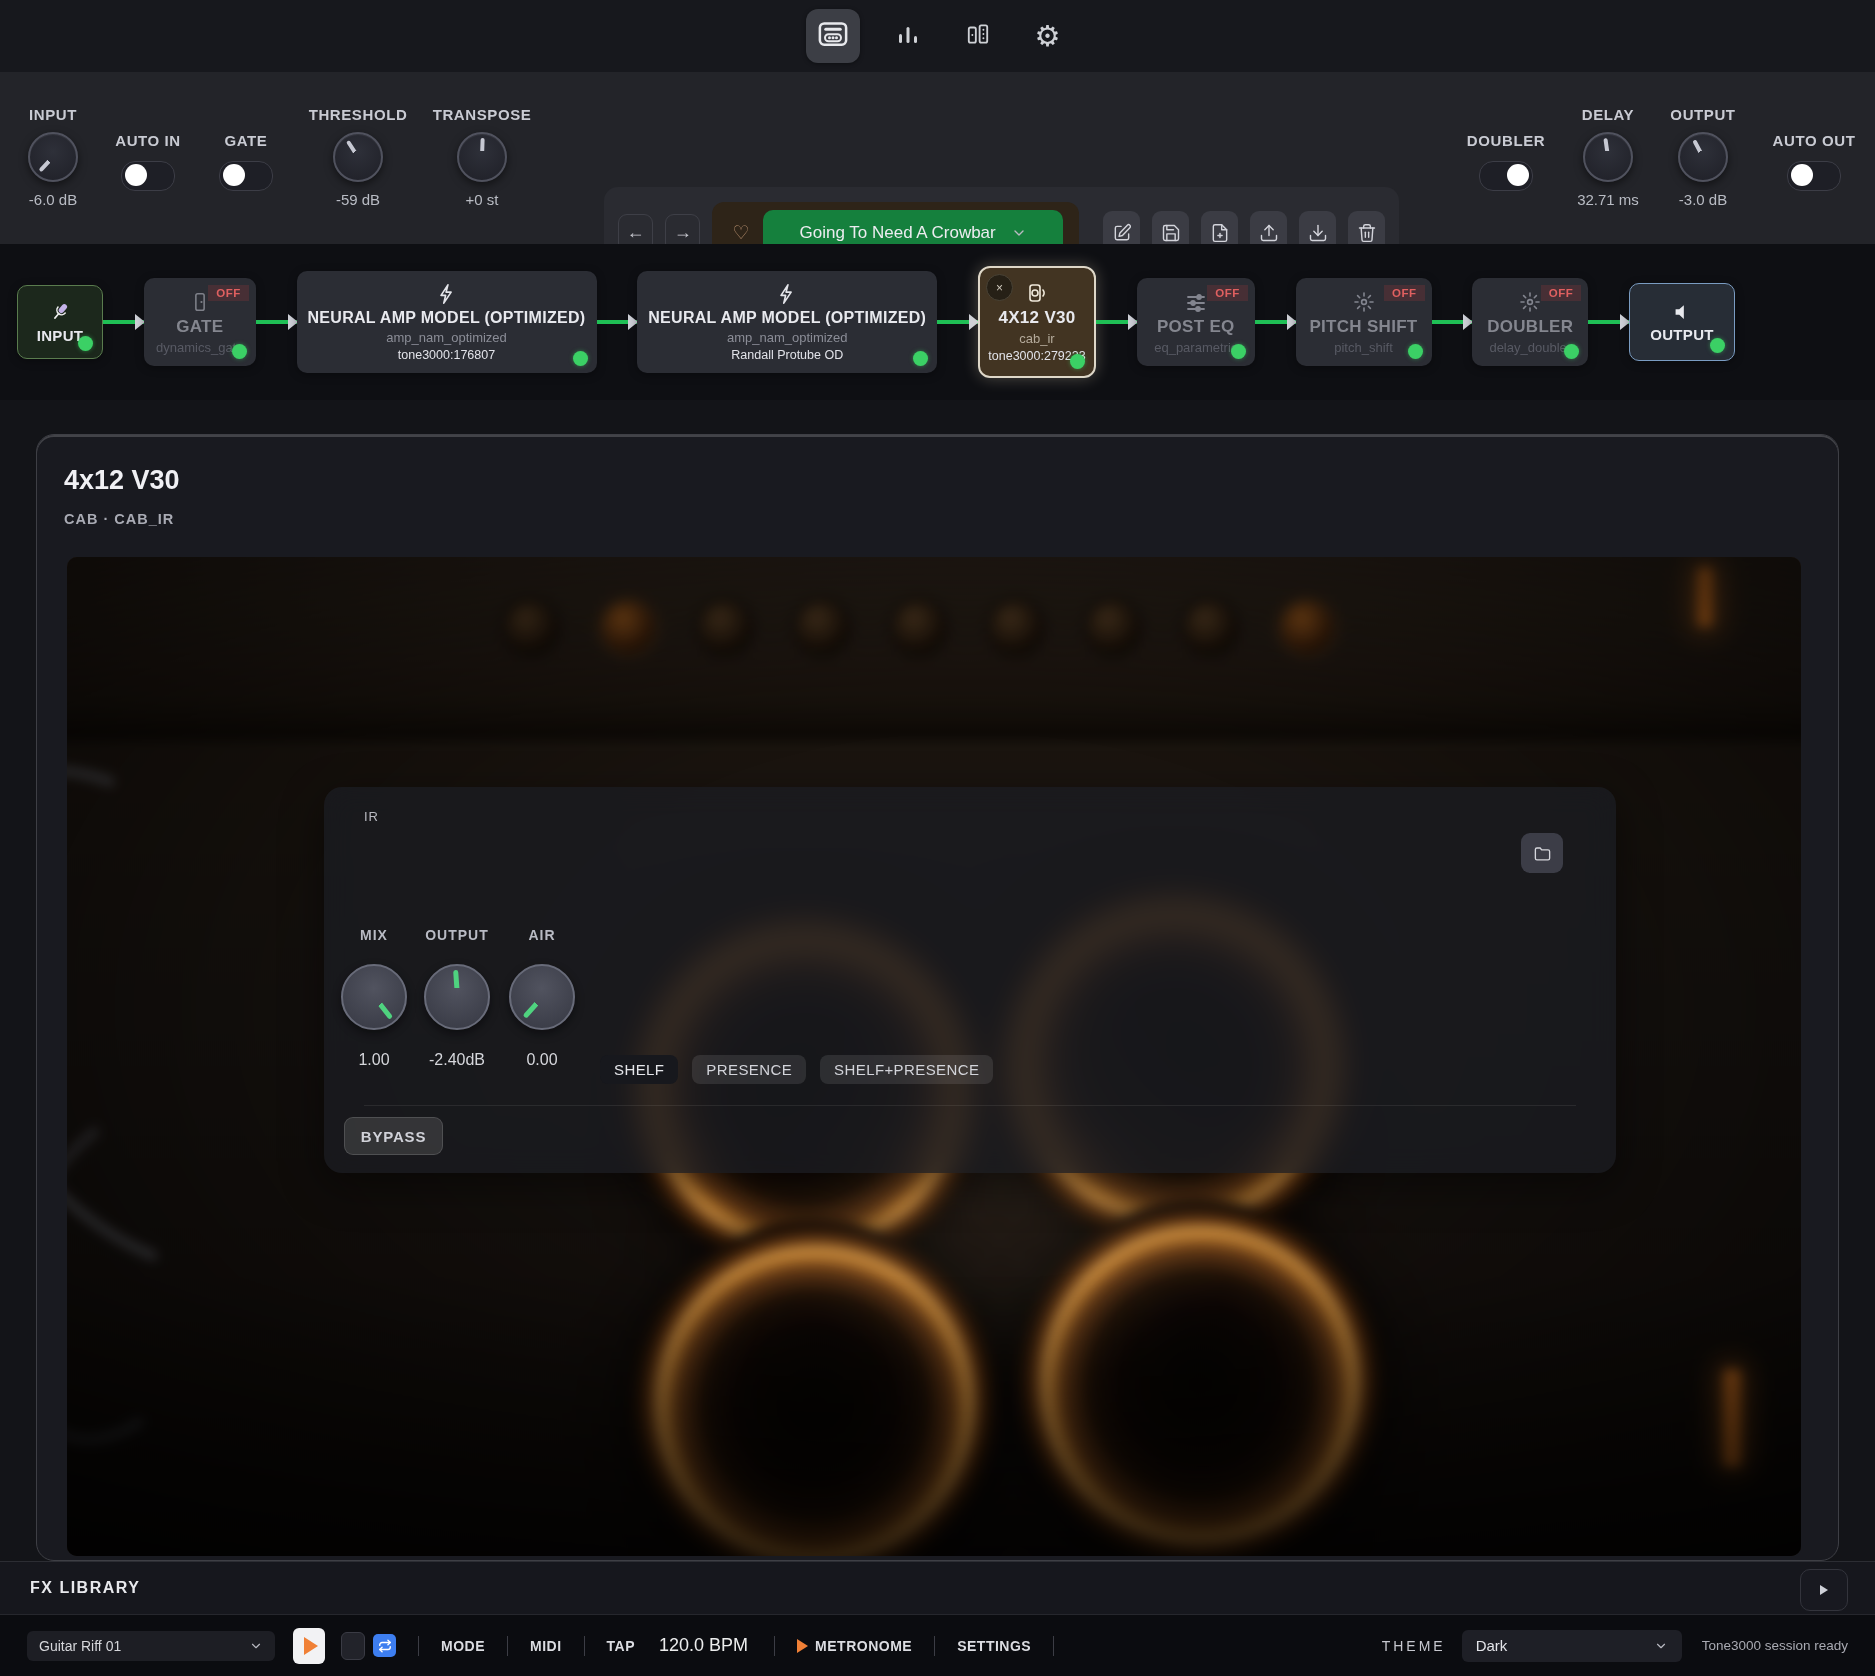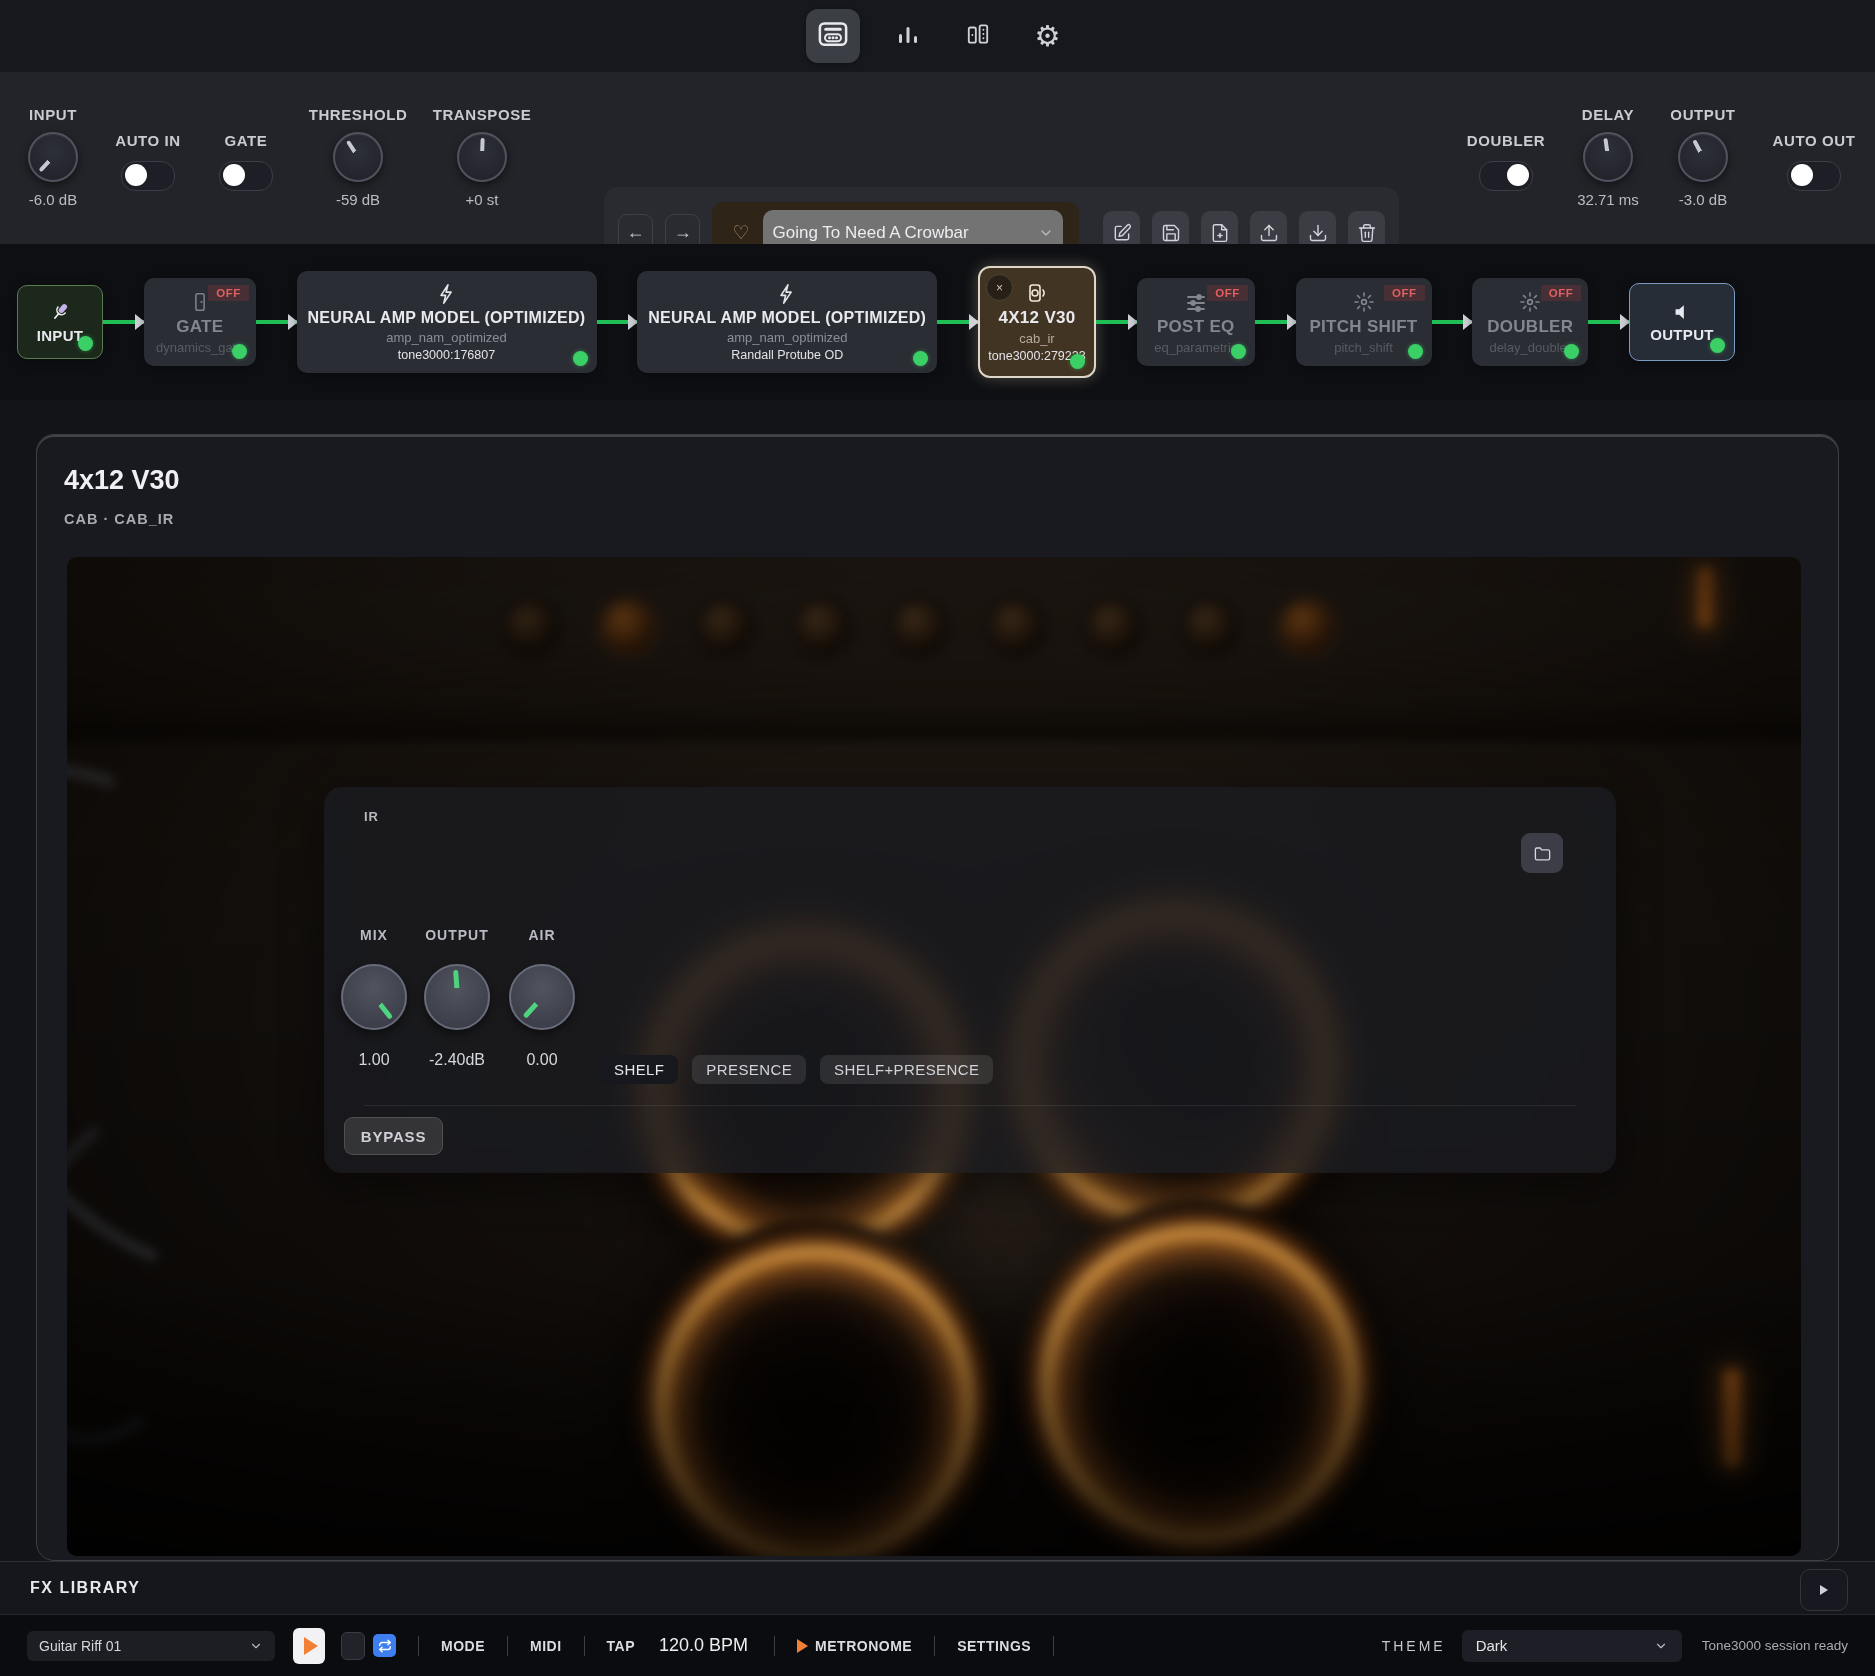--- a/index.html
+++ b/index.html
@@ -19,21 +19,21 @@
   .knob{position:relative;width:46px;height:46px;border-radius:50%;background:radial-gradient(circle at 50% 38%,#2e3039,#22232b 78%);border:2px solid #50525e;box-shadow:0 3px 8px rgba(0,0,0,.5), inset 0 1px 1px rgba(255,255,255,.07);}
   .knob .needle{position:absolute;left:50%;bottom:50%;width:4px;margin-left:-2px;height:19px;transform-origin:50% 100%;border-radius:2px;background:linear-gradient(180deg,#c6c8d2 0 68%,transparent 68%);}
   .toggle{position:relative;width:52px;height:28px;border-radius:14px;background:#1e1f26;border:1px solid #3c3d46;}
   .toggle .thumb{position:absolute;top:2px;left:3px;width:22px;height:22px;border-radius:50%;background:#ffffff;}
   .toggle.on .thumb{left:auto;right:3px;}
 
   .presetbar{position:absolute;left:604px;top:115px;width:795px;height:91px;background:#2a2b31;border-radius:14px;display:flex;align-items:center;padding:0 14px;box-sizing:border-box;gap:12px;}
   .navbtn{width:36px;height:36px;border-radius:9px;border:1px solid #3e3f47;background:transparent;display:flex;align-items:center;justify-content:center;color:#c9cad1;font-size:18px;}
   .presetwrap{display:flex;align-items:center;gap:14px;background:#2e2418;border-radius:12px;padding:8px 16px 8px 20px;}
   .hearticon{color:#b08a6a;font-size:19px;}
-  .presetselect{width:300px;height:46px;background:#737373;border-radius:10px;display:flex;align-items:center;justify-content:space-between;padding:0 9px;box-sizing:border-box;}
+  .presetselect{width:300px;height:46px;background:#15803d;border-radius:10px;display:flex;align-items:center;justify-content:space-between;padding:0 36px;box-sizing:border-box;}
   .presetname{font-size:17px;color:#ececf0;white-space:nowrap;}
   .spacer{flex:1;}
   .actbtn{width:40px;height:44px;border-radius:9px;background:#3b3c44;display:flex;align-items:center;justify-content:center;}
   .actbtn svg{stroke:#d3d4db;fill:none;stroke-width:1.7;stroke-linecap:round;stroke-linejoin:round;}
 
   
   .chainbar{position:absolute;left:0;top:244px;width:1875px;height:156px;background:#0e0f13;display:flex;align-items:center;padding:0 140px 0 17px;box-sizing:border-box;}
   .conn{flex:1;min-width:26px;height:4px;background:#1fbf55;position:relative;}
   .conn .ahead{position:absolute;right:-1px;top:-6px;width:0;height:0;border-top:8px solid transparent;border-bottom:8px solid transparent;border-left:10px solid #cfd1d8;}
   .node{position:relative;background:#2b2d34;border-radius:10px;display:flex;flex-direction:column;align-items:center;justify-content:center;gap:3px;text-align:center;box-sizing:border-box;padding:8px 10px;box-shadow:0 2px 8px rgba(0,0,0,.35);}
@@ -68,21 +68,21 @@
   .art-top{position:absolute;left:0;right:0;top:0;height:200px;background:linear-gradient(180deg,#352a20,#1b140e 80%,#0c0906);}
   .art-knob{position:absolute;top:60px;width:52px;height:52px;border-radius:50%;background:radial-gradient(circle at 40% 32%,#5a4025,#170e07 72%);box-shadow:0 0 10px #000;}
   .art-knob.hot{background:radial-gradient(circle at 40% 32%,#9c5a1e,#2a1406 75%);box-shadow:0 0 14px rgba(210,120,40,.35);}
   .art-lamp{position:absolute;background:#e07a22;border-radius:5px;box-shadow:0 0 26px 8px rgba(224,122,34,.45);}
   .art-spk{position:absolute;width:370px;height:370px;border-radius:50%;background:radial-gradient(circle,#060402 0%,#0d0704 30%,#1f1107 42%,#6b3c16 52%,#c4802f 57%,#d89a4a 59%,#64350f 63%,#1b0f07 68%,#120b06 100%);box-shadow:0 0 46px rgba(0,0,0,.65);}
   .art-cable{position:absolute;border:9px solid #5f6067;border-radius:50%;opacity:.75;}
   .art-logo{position:absolute;left:700px;top:430px;width:520px;height:420px;background:radial-gradient(rgba(205,165,115,.10),transparent 70%);}
   .art-vig{position:absolute;inset:0;background:radial-gradient(ellipse at 52% 45%,rgba(0,0,0,0) 35%,rgba(0,0,0,.42) 75%,rgba(0,0,0,.68) 100%),linear-gradient(180deg,rgba(0,0,0,.28),rgba(0,0,0,0) 18%,rgba(0,0,0,0) 72%,rgba(0,0,0,.60));}
 
   .card{position:absolute;left:257px;top:230px;width:1292px;height:386px;background:rgba(26,27,33,.80);backdrop-filter:blur(14px);border-radius:18px;box-shadow:0 12px 44px rgba(0,0,0,.45);}
-  .ir-label{position:absolute;left:40px;top:22px;font-size:13px;font-weight:bold;letter-spacing:1px;color:#b9bac1;}
+  .ir-label{position:absolute;left:40px;top:22px;font-size:13px;font-weight:normal;letter-spacing:1px;color:#b9bac1;}
   .ir-select{position:absolute;left:37px;top:46px;width:1139px;height:40px;background:#24252c;border-radius:9px;display:flex;align-items:center;justify-content:space-between;padding:0 16px;box-sizing:border-box;}
   .ir-select span{font-size:15px;color:#d5d6db;}
   .folderbtn{position:absolute;left:1197px;top:46px;width:42px;height:40px;background:#3c3d47;border-radius:9px;display:flex;align-items:center;justify-content:center;}
   .folderbtn svg{stroke:#d5d6dc;fill:none;stroke-width:1.7;}
   .kgroup{position:absolute;top:140px;width:96px;display:flex;flex-direction:column;align-items:center;gap:21px;}
   .kg-label{font-size:14px;font-weight:bold;letter-spacing:1px;color:#b9bbc4;}
   .pknob{position:relative;width:62px;height:62px;border-radius:50%;background:radial-gradient(circle at 50% 36%,#51535f,#3b3d48 80%);border:2px solid #686b79;box-shadow:0 4px 10px rgba(0,0,0,.45);}
   .pknob .needle{position:absolute;left:50%;bottom:50%;width:5px;margin-left:-2.5px;height:27px;transform-origin:50% 100%;border-radius:3px;background:linear-gradient(180deg,#4fd37f 0 66%,transparent 66%);}
   .kg-value{font-size:16px;color:#d6d7dc;}
   .mode-row{position:absolute;left:276px;top:268px;display:flex;gap:14px;}

